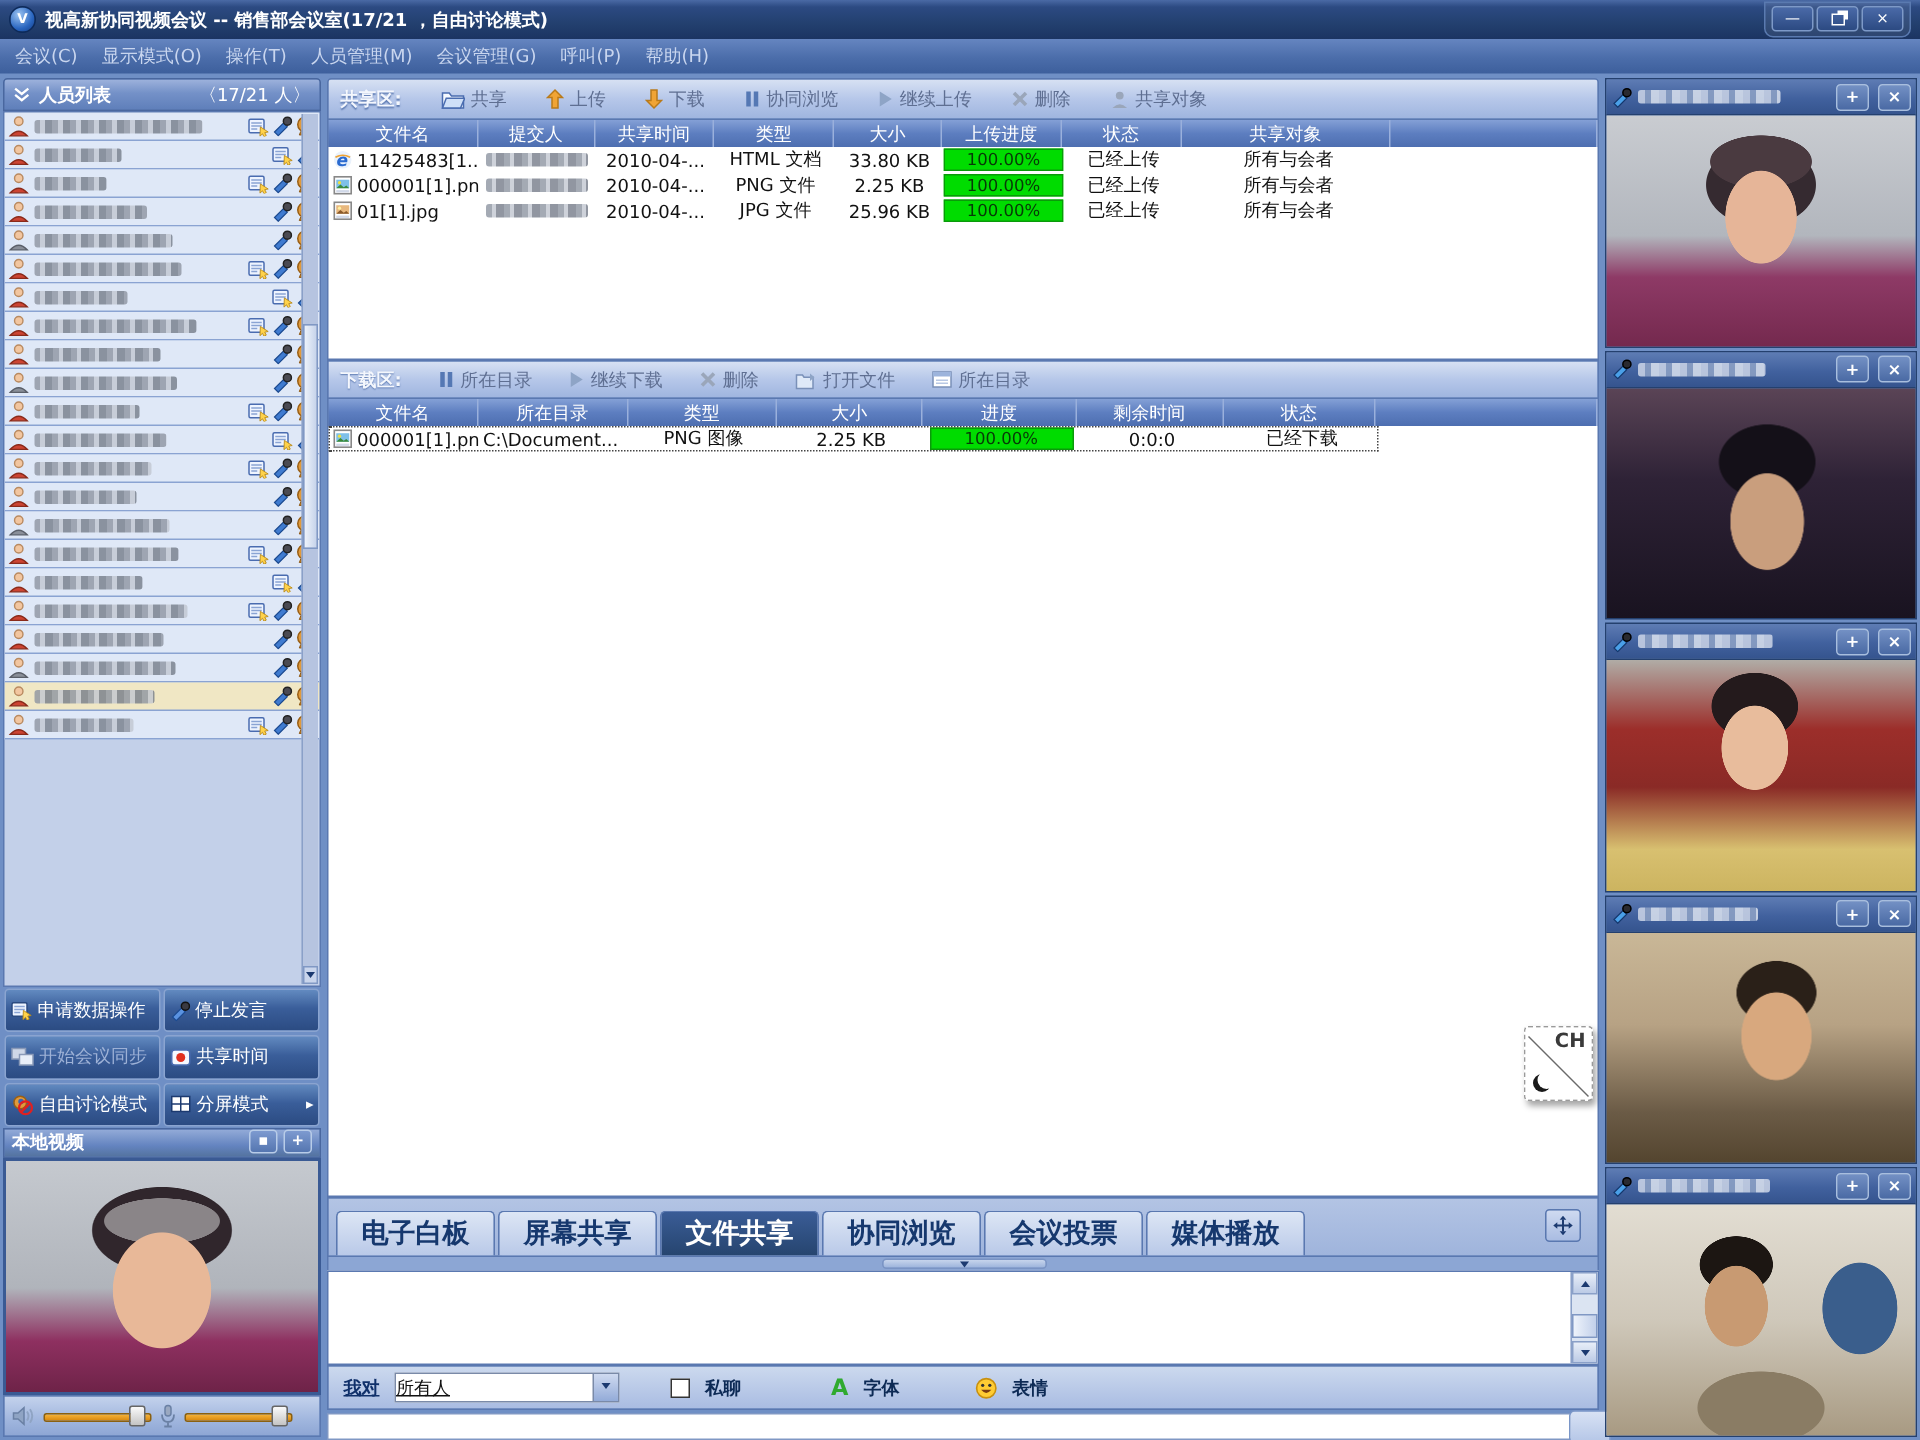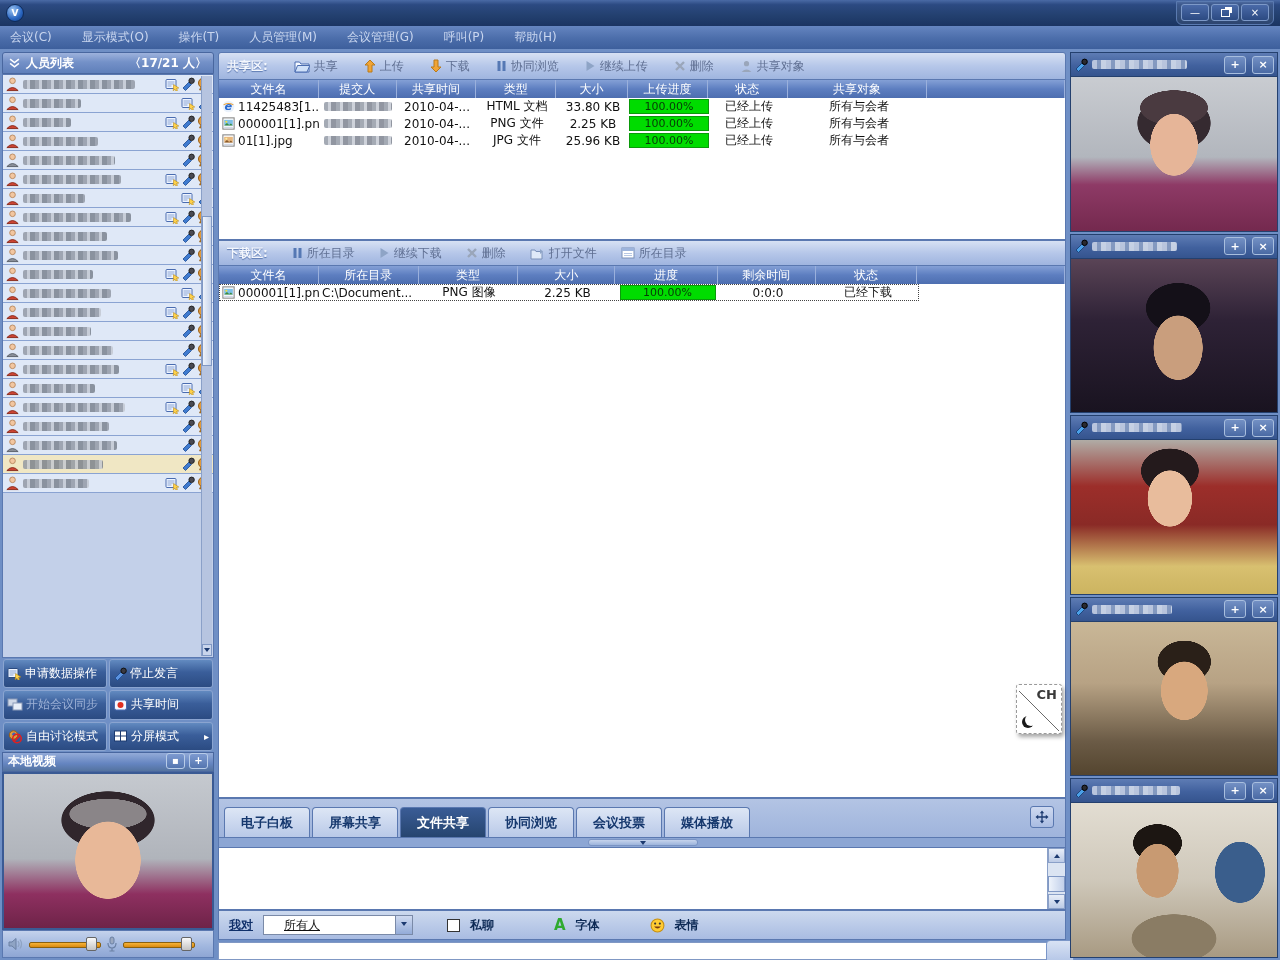--- a/index.html
+++ b/index.html
@@ -19,29 +19,29 @@
   .win-session{font-size:12px;margin-left:26px;white-space:nowrap;}
   .win-ctrls{margin-left:auto;display:flex;gap:2px;background:rgba(255,255,255,.08);
     border:1px solid #5a7ab0;border-radius:0 0 6px 6px;padding:2px 4px 3px;}
   .win-btn{width:26px;height:15px;border:1px solid #7d99c8;border-radius:3px;
     background:linear-gradient(180deg,#4a6aa8,#2c4a82);color:#fff;font-size:10px;
     display:flex;align-items:center;justify-content:center;line-height:1;cursor:default;}
   .restore-glyph{width:7px;height:6px;border:1px solid #fff;box-shadow:3px -3px 0 -1px #fff;}
   
   .menubar{left:0;top:26px;width:1280px;height:23px;
     background:linear-gradient(180deg,#6585c0 0%,#4b6daa 55%,#3d5f9c 100%);
-    display:flex;align-items:center;padding:0 10px;box-sizing:border-box;gap:30px;}
+    display:flex;align-items:center;padding:0 10px;box-sizing:border-box;gap:16px;}
   .menu-item{color:#c9d6ef;font-size:12px;white-space:nowrap;}
   
   .sidebar{left:2px;top:52px;width:212px;height:906px;padding-left:16px;}
   .sb-header{left:0;top:0;width:212px;height:22px;box-sizing:border-box;
     background:linear-gradient(180deg,#9db2dc 0%,#7491c8 45%,#5f7fba 100%);
     border:1px solid #49679f;border-radius:3px 3px 0 0;color:#fff;font-weight:bold;
     display:flex;align-items:center;padding:0 6px;gap:6px;}
-  .sb-count{margin-left:auto;font-weight:bold;}
+  .sb-count{margin-left:auto;font-weight:normal;}
   .list-wrap{left:0;top:22px;width:212px;height:584px;background:#c3d0e9;
     border:1px solid #5a78b0;box-sizing:border-box;overflow:hidden;}
   .u-row{height:19px;border-bottom:1px solid #8aa3d2;background:#dfe8f7;
     display:flex;align-items:center;padding:0 2px;gap:3px;box-sizing:border-box;}
   .u-row.sel{background:#f0e7c4;}
   .u-icons{margin-left:auto;display:flex;gap:1px;align-items:center;}
   .blur{display:inline-block;height:9px;border-radius:2px;opacity:.8;filter:blur(.4px);
     background:repeating-linear-gradient(90deg,#8e95a2 0 4px,#c2c7d1 4px 7px,#767d8a 7px 12px);}
   .blur.light{background:repeating-linear-gradient(90deg,#cdd6e8 0 5px,#8fa3c6 5px 9px,#dde4f0 9px 14px);opacity:.85;}
   .list-scroll{position:absolute;right:1px;top:1px;bottom:1px;width:10px;
@@ -97,21 +97,21 @@
   .dl-toolbar{left:0;top:188px;width:848px;height:26px;box-sizing:border-box;
     background:linear-gradient(180deg,#d7e1f3 0%,#b6c7e9 50%,#9fb5df 100%);
     border:1px solid #5a78b0;display:flex;align-items:center;padding:0 8px;gap:24px;}
   .dl-body{left:0;top:232px;width:848px;height:514px;}
   
   .tabbar{left:0;top:746px;width:848px;height:40px;box-sizing:border-box;
     background:linear-gradient(180deg,#b3c4e4 0%,#9fb4dc 100%);
     border:1px solid #5a78b0;display:flex;align-items:flex-end;padding:0 4px;}
   .tab{height:29px;line-height:29px;padding:0 16px;margin:0 1px;border:1px solid #5a78b0;border-bottom:none;
     border-radius:4px 4px 0 0;background:linear-gradient(180deg,#dde6f5,#b9c9e8);
-    color:#16386e;font-weight:bold;font-size:13px;white-space:nowrap;}
+    color:#16386e;font-weight:bold;font-size:18px;white-space:nowrap;}
   .tab.active{background:linear-gradient(180deg,#3a5c96 0%,#26456f 100%);color:#fff;}
   .dock-btn{right:12px;top:754px;width:22px;height:20px;border:1px solid #5a78b0;border-radius:3px;
     background:linear-gradient(180deg,#cfdaf0,#a9bce2);display:flex;align-items:center;justify-content:center;}
   .splitter{left:0;top:786px;width:848px;height:9px;background:#8ca6d4;box-sizing:border-box;
     border-left:1px solid #5a78b0;border-right:1px solid #5a78b0;}
   .split-handle{position:absolute;left:369px;top:1px;width:110px;height:7px;border-radius:3px;
     background:linear-gradient(180deg,#c6d4ec,#9db4dc);border:1px solid #7a94c4;box-sizing:border-box;
     display:flex;align-items:center;justify-content:center;}
   .tri-down{width:0;height:0;border:4px solid transparent;border-top:5px solid #1c3a70;margin-top:4px;}
   .tri-down.sm{border-width:3px;border-top-width:4px;margin-top:3px;}
@@ -121,21 +121,21 @@
   .v-scroll{position:absolute;right:0;top:0;bottom:0;width:17px;background:#dbe4f2;border-left:1px solid #8aa0c8;}
   .scr-btn{position:absolute;left:0;right:0;height:15px;background:linear-gradient(180deg,#e8eef8,#bccbe6);
     border:1px solid #8aa0c8;box-sizing:border-box;display:flex;align-items:center;justify-content:center;}
   .scr-thumb{position:absolute;left:0;right:0;top:28px;height:16px;background:linear-gradient(90deg,#eef3fb,#c2d0ea);
     border:1px solid #8098c4;box-sizing:border-box;}
   .chat-controls{left:0;top:858px;width:848px;height:30px;box-sizing:border-box;
     background:linear-gradient(180deg,#ccd9ee 0%,#a9bce2 100%);border:1px solid #5a78b0;
     display:flex;align-items:center;padding:0 10px;gap:10px;}
   .to-label{color:#10306a;text-decoration:underline;font-weight:bold;}
   .select{width:150px;height:20px;background:#fff;border:1px solid #7a8aa8;display:flex;align-items:center;box-sizing:border-box;}
-  .select .val{flex:1;padding-left:20px;text-decoration:underline;}
+  .select .val{flex:1;padding-left:0;text-decoration:underline;}
   .select .drop{width:17px;height:100%;background:linear-gradient(180deg,#cfdaf0,#93abd8);
     border-left:1px solid #7a8aa8;display:flex;align-items:center;justify-content:center;box-sizing:border-box;}
   .checkbox{width:13px;height:13px;background:#fff;border:1px solid #333;box-sizing:border-box;}
   .ctl-label{color:#0d2a55;font-weight:bold;}
   .font-a{color:#2faa2f;font-weight:bold;font-size:15px;line-height:1;}
   .chat-input{left:0;top:890px;width:848px;height:18px;background:#fff;border:1px solid #8098c4;box-sizing:border-box;}
   .chat-input input{width:100%;height:100%;border:none;outline:none;font:12px "DejaVu Sans",sans-serif;box-sizing:border-box;padding:0 4px;background:transparent;}
   .send-stub{left:828px;top:888px;width:26px;height:22px;border:1px solid #7a96c8;border-radius:4px 0 0 4px;
     background:linear-gradient(180deg,#d8e2f4,#b2c4e6);}
   
@@ -183,20 +183,21 @@
   .moon{position:absolute;left:8px;bottom:7px;width:12px;height:12px;border-radius:50%;
     box-shadow:-3px 2px 0 0 #1a1a1a;}
   .icn{display:inline-flex;align-items:center;justify-content:center;line-height:0;flex:0 0 auto;}
   .spacer{flex:1;}
 </style>
 </head>
 <body>
 
 <div class="abs titlebar">
   <div class="app-icon">V</div>
+  <span class="win-title">视高新协同视频会议 -- 销售部会议室(17/21 ，自由讨论模式)</span>
   <div class="win-ctrls">
     <div class="win-btn">—</div>
     <div class="win-btn">
         <span class="restore-glyph"></span>
       </div>
     <div class="win-btn">×</div>
   </div>
 </div>
 
 <div class="abs menubar" id="menubar">

